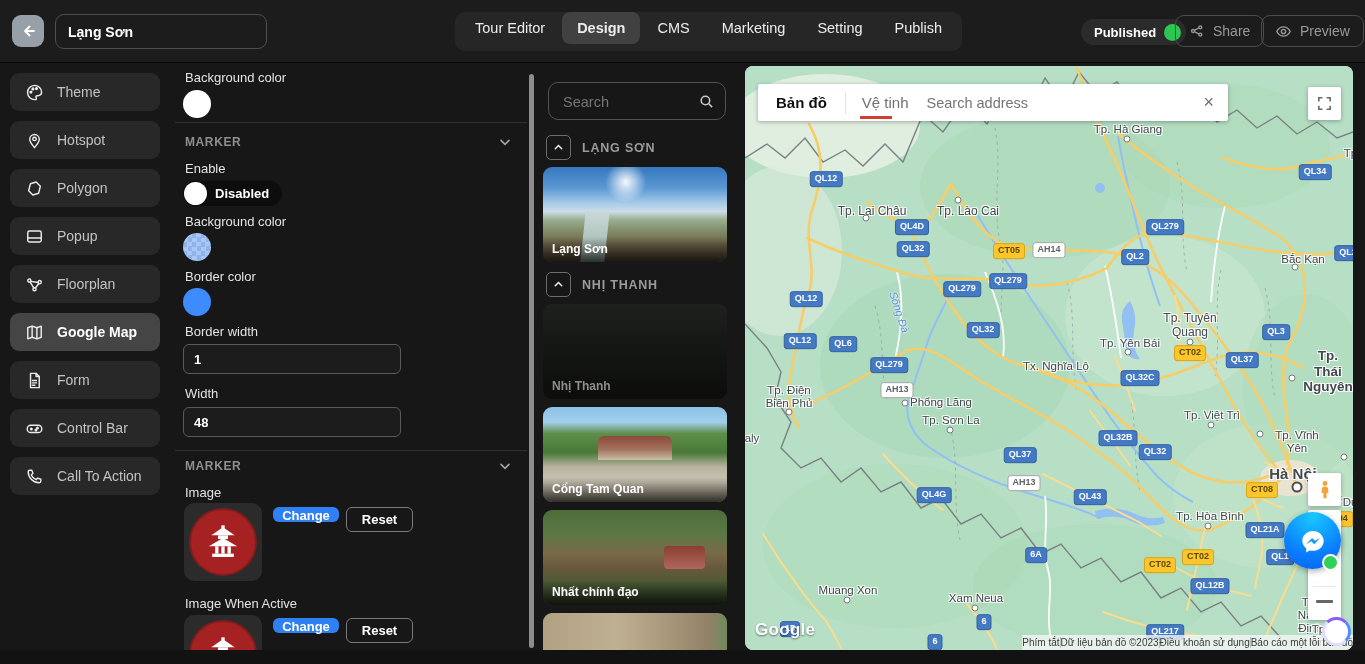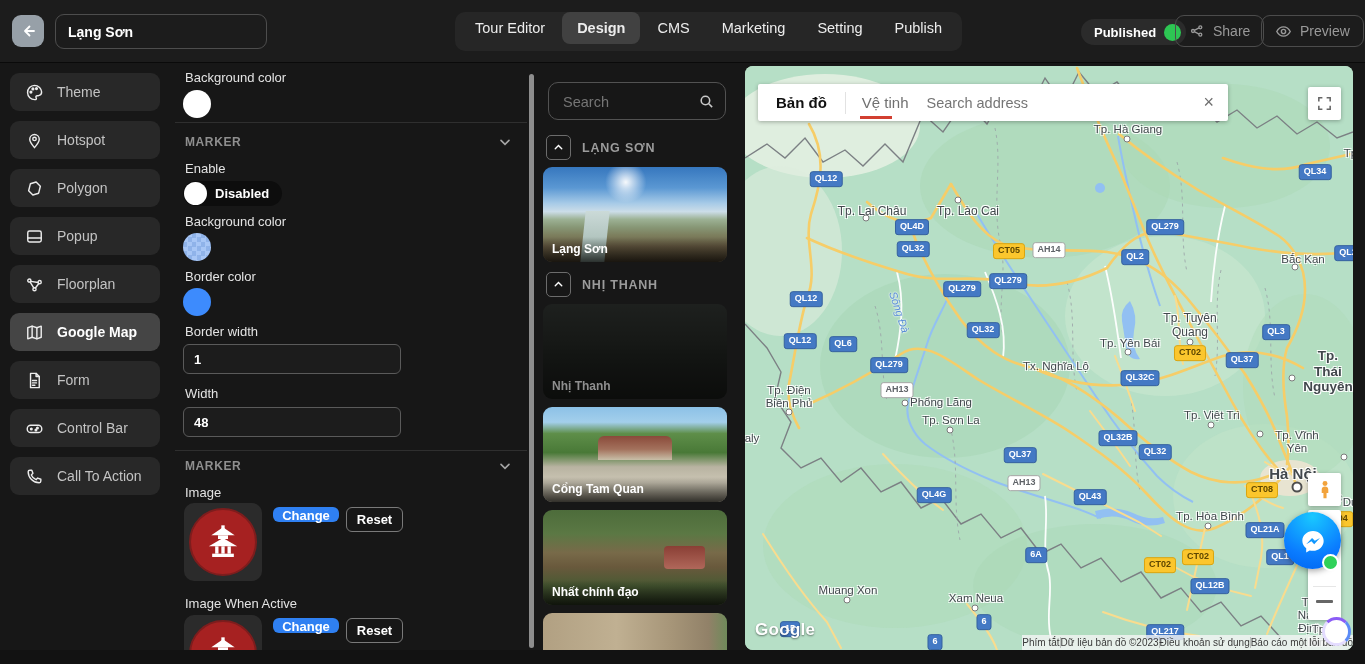--- a/index.html
+++ b/index.html
@@ -42,21 +42,21 @@
   .knob{width:23px;height:23px;border-radius:50%;background:#fff;margin:1px}
   .toggle span{color:#fff;font-weight:700;font-size:13px;margin-left:7px}
   .inp{position:absolute;width:196px;height:28px;background:#1c1c1c;border:1px solid #5a5a5a;border-radius:6px;
      color:#fff;font-size:13px;font-weight:600;padding:0 10px;outline:none;font-family:"Liberation Sans","DejaVu Sans",sans-serif}
   .marker-img{position:absolute;width:78px;height:78px;background:#2b2b2b;border-radius:10px;
      display:flex;align-items:center;justify-content:center;cursor:pointer}
   .marker-circle{width:64px;height:64px;border-radius:50%;display:flex;align-items:center;justify-content:center;
      border:2px solid #7d1d1d}
   .btn-change{position:absolute;width:66px;height:15px;background:#2f80f2;border:none;border-radius:6px;color:#fff;
      font-size:13px;font-weight:700;cursor:pointer}
-  .btn-reset{position:absolute;width:57px;height:25px;background:transparent;border:1px solid #7a7a7a;border-radius:6px;
+  .btn-reset{position:absolute;width:67px;height:25px;background:transparent;border:1px solid #7a7a7a;border-radius:6px;
      color:#fff;font-size:13px;font-weight:700;cursor:pointer}
   .vscroll{position:absolute;left:529px;top:74px;width:5px;height:574px;background:#8d8d8d;border-radius:3px}
   .hscroll{position:absolute;left:540px;top:654px;width:90px;height:7px;background:#575757;border-radius:4px}
   
   .scenes{position:absolute;left:540px;top:62px;width:190px;height:590px;overflow:hidden}
   .scene-search{position:absolute;left:8px;top:20px;width:178px;height:38px;border:1px solid #525252;border-radius:10px;box-sizing:border-box}
   .scene-search input{position:absolute;left:12px;top:7px;width:130px;background:transparent;border:none;outline:none;
      color:#ddd;font-size:14.5px;height:22px;font-family:"Liberation Sans","DejaVu Sans",sans-serif}
   .scene-search svg{position:absolute;right:10px;top:10px}
   .grp-h{position:absolute;left:6px;display:flex;align-items:center;gap:11px}

